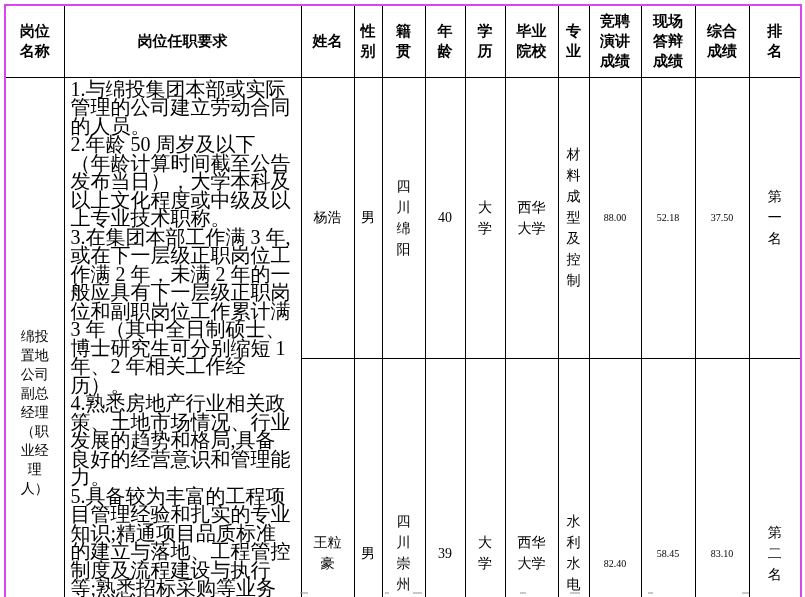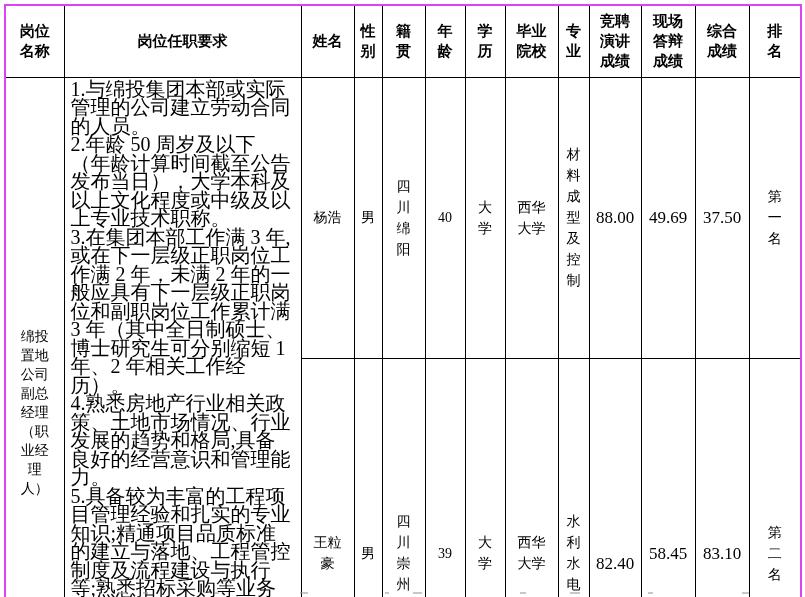--- a/index.html
+++ b/index.html
@@ -28,21 +28,21 @@
   }
   tr.hdr{height:72px;}
   tr.r1{height:214px;}
   tr.r2{height:297px;}
   td.req{
     text-align:left;vertical-align:middle;
     font-size:20px;line-height:18.5px;
     padding:2px 6px;
   }
   td.posname{line-height:19px;letter-spacing:0px;}
-  td.score{font-size:17px;}
+  td.score{font-size:10px;}
   td.score-low{padding-top:22px;}
   
   .clip-artifacts{position:absolute;left:0;top:591px;width:805px;height:6px;pointer-events:none;}
   .clip-artifacts i{position:absolute;top:1px;height:2px;background:#9a9a9a;opacity:.55;}
   .clip-artifacts i:nth-child(1){left:118px;width:10px;}
   .clip-artifacts i:nth-child(2){left:143px;width:5px;}
   .clip-artifacts i:nth-child(3){left:215px;width:4px;}
   .clip-artifacts i:nth-child(4){left:300px;width:8px;}
   .clip-artifacts i:nth-child(5){left:385px;width:4px;}
   .clip-artifacts i:nth-child(6){left:413px;width:9px;}
@@ -131,21 +131,21 @@
       <td>西华
 大学</td>
       <td>材
 料
 成
 型
 及
 控
 制</td>
       <td class="score">88.00</td>
-      <td class="score">49.69</td>
+      <td class="score">52.18</td>
       <td class="score">37.50</td>
       <td>第
 一
 名</td>
     </tr>
 
     <tr class="r2">
       <td>王粒
 豪</td>
       <td>男</td>

